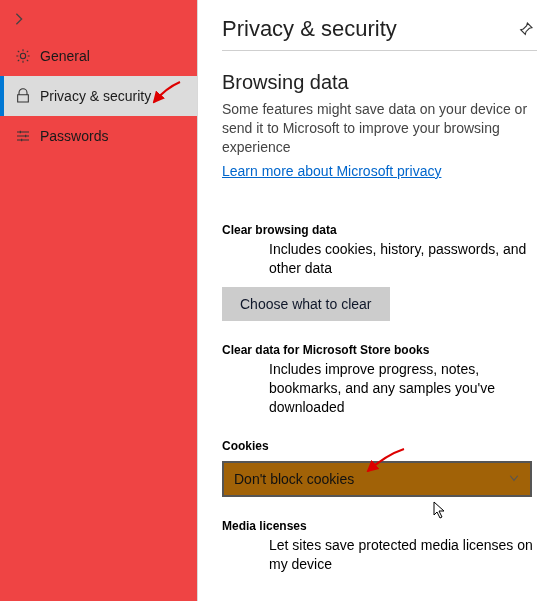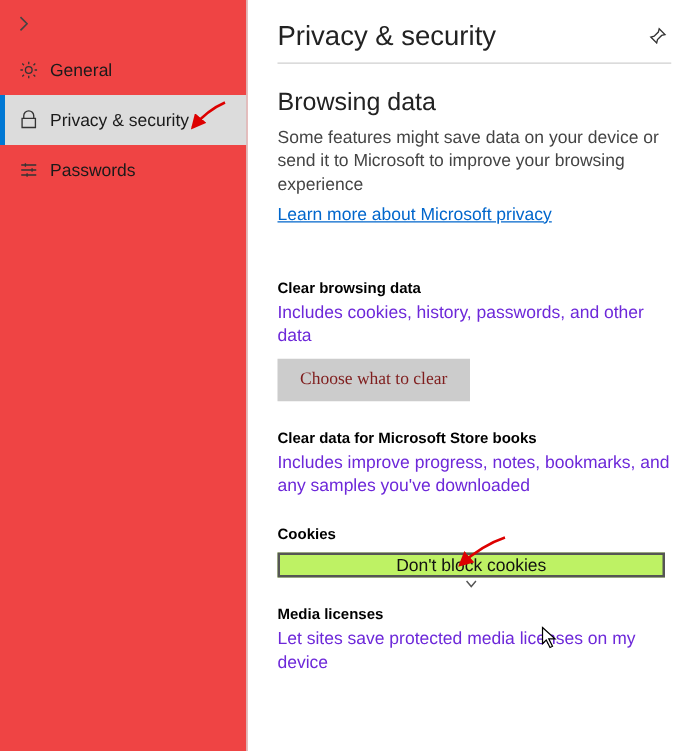--- a/index.html
+++ b/index.html
@@ -104,46 +104,46 @@
       margin-bottom: 22px;
     }
     .sub-title {
       font-size: 12px;
       font-weight: 600;
       color: #000000;
       margin-bottom: 3px;
     }
     .sub-desc {
       font-size: 14px;
-      color: #6d28d9;
+      color: #000000;
       line-height: 1.35;
       margin-bottom: 10px;
+      margin-left: 47px;
     }
     .btn {
       background: #cccccc;
       border: none;
       padding: 9px 18px;
       font-size: 14px;
-      font-family: Liberation Serif, serif;
-      cursor: pointer;
-      color: #7f1d1d;
+      font-family: Liberation Sans, sans-serif;
+      cursor: pointer;
+      color: #0f172a;
     }
     .section-block { margin-bottom: 22px; }
     .dropdown {
       width: 310px;
-      height: 20px;
+      height: 36px;
       border: 2px solid #555;
       display: flex;
       align-items: center;
       justify-content: space-between;
       padding: 0 10px;
       cursor: pointer;
-      background:#bef264;
+      background:#a16207;
       margin-top: 8px;
-      flex-direction: column;
     }
     .dropdown-label { font-size: 14px; color:#111; }
     .arrow {
       position: absolute;
       pointer-events: none;
     }
     .cursor-img {
       position: absolute;
       left: 433px;
       top: 501px;

